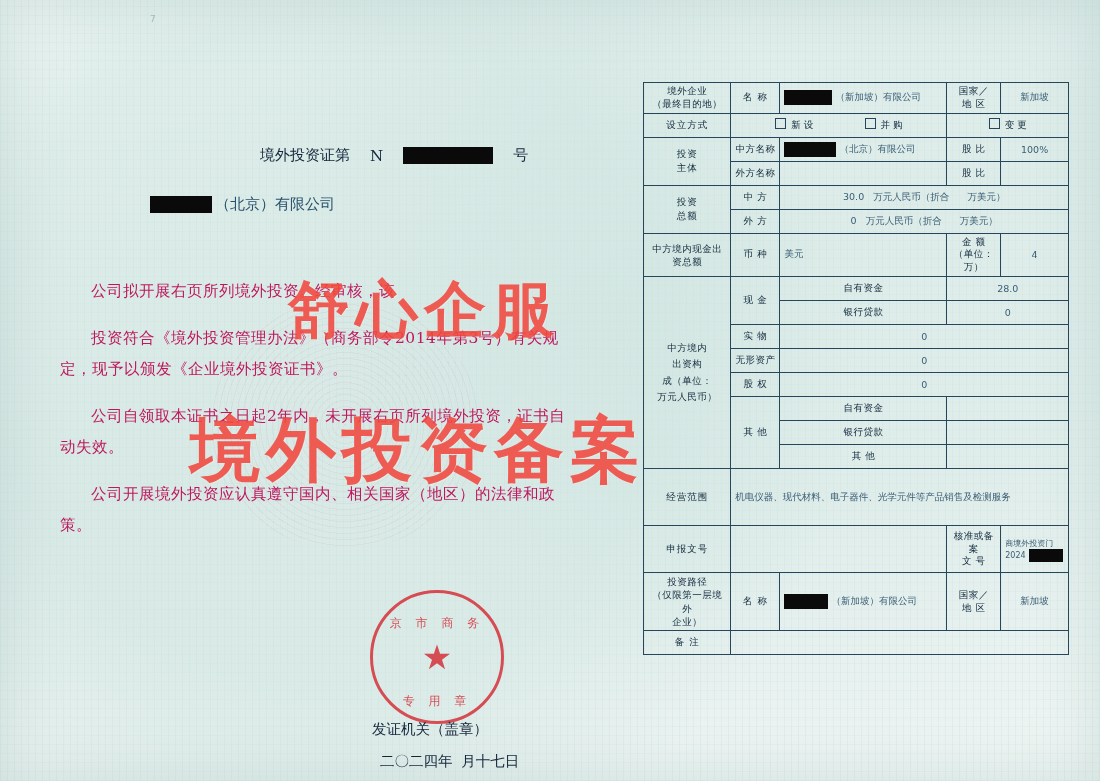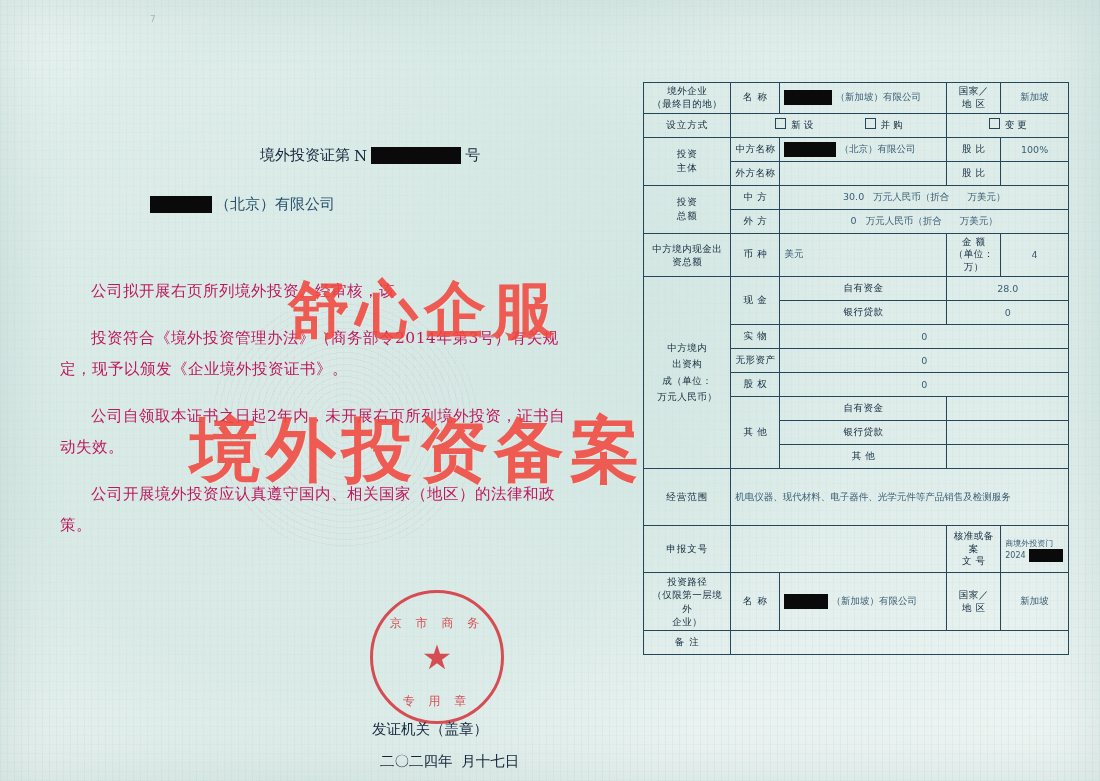--- a/index.html
+++ b/index.html
@@ -36,21 +36,21 @@
     font-weight:700;
     font-size:41px;
     letter-spacing:12px;
     color:#0f1f33;
     white-space:nowrap;
     margin-left:48px;
   }
   .cert-no-line{
     margin-top:26px;margin-left:200px;
     font-size:15px;color:#14263c;
-    display:flex;align-items:center;gap:4px;
+    display:flex;align-items:center;gap:20px;
     font-family:"DejaVu Serif","Liberation Serif",serif;
   }
   .redact{
     display:inline-block;background:#0a0a0a;height:17px;vertical-align:middle;
   }
   .company-line{
     margin-top:30px;margin-left:90px;
     font-size:15px;color:#27506b;
     font-family:"DejaVu Serif","Liberation Serif",serif;
     display:flex;align-items:center;gap:3px;

